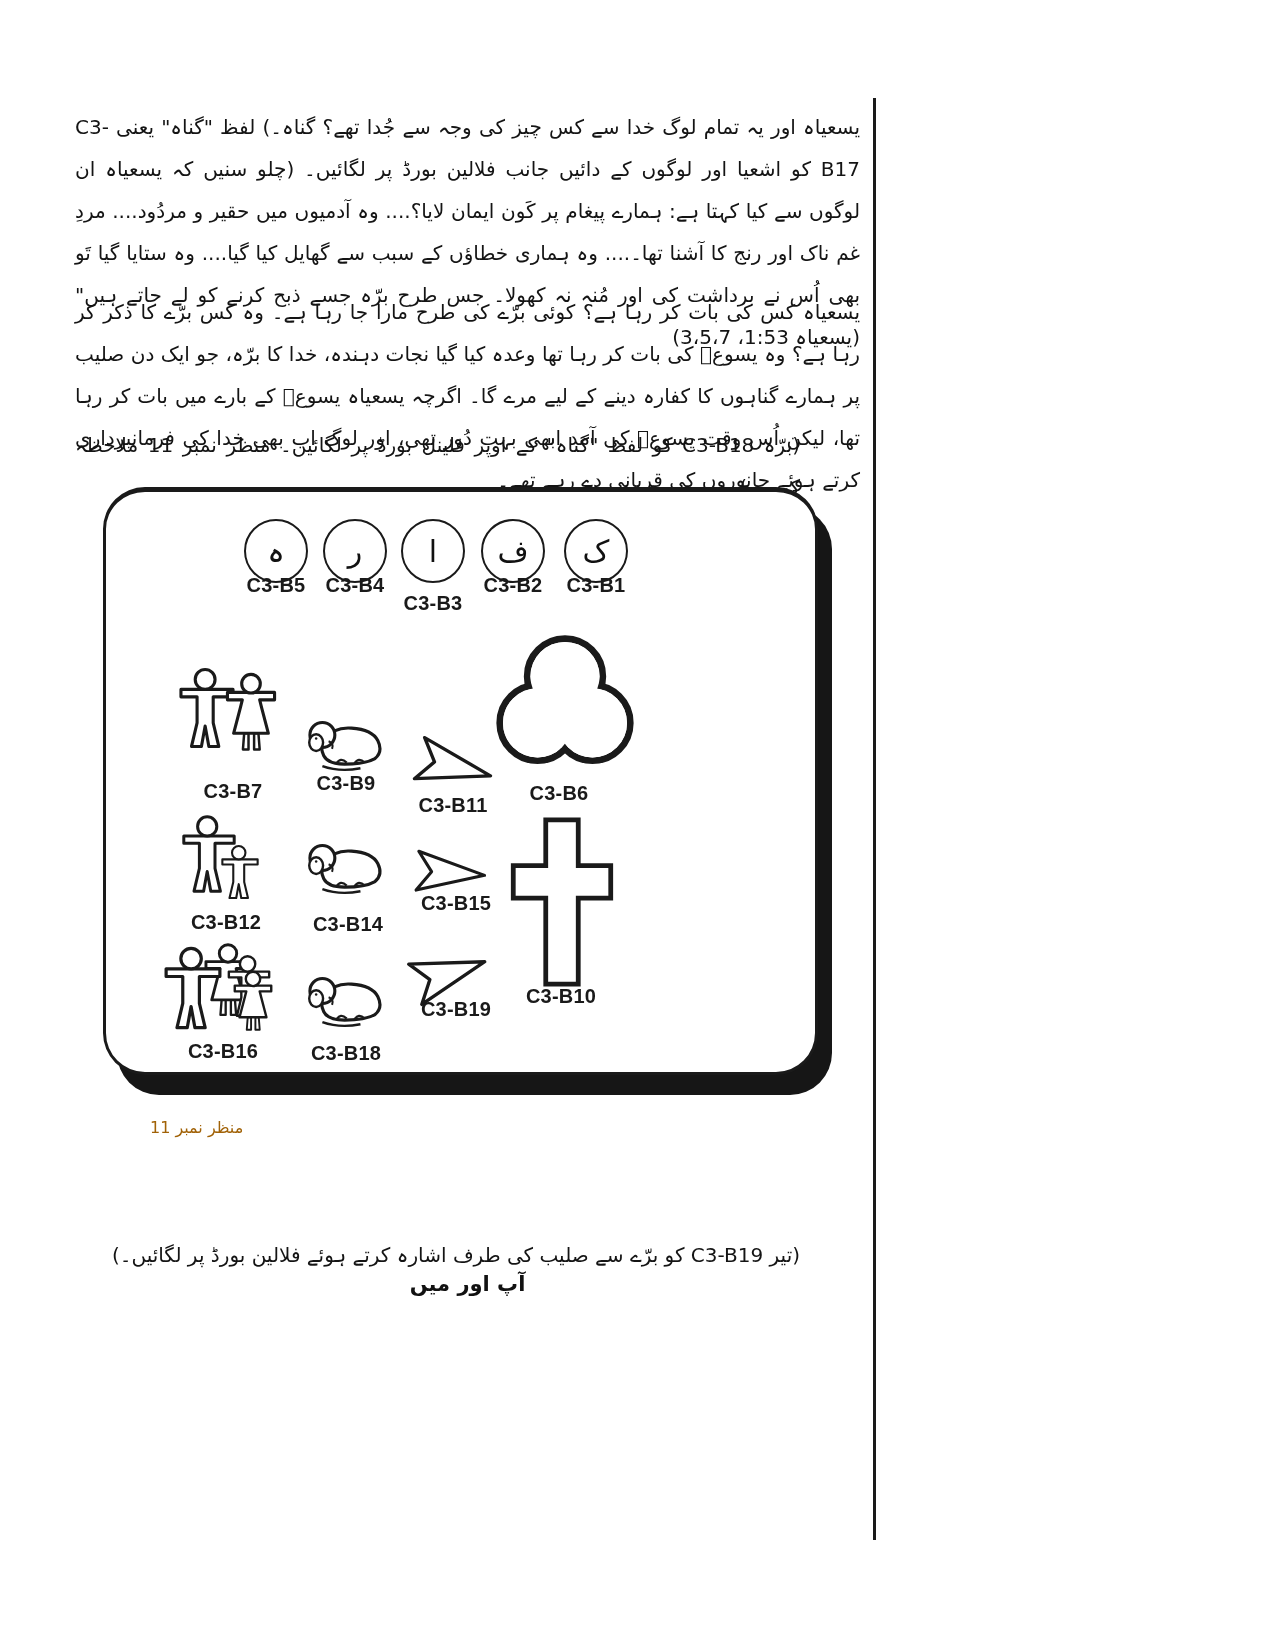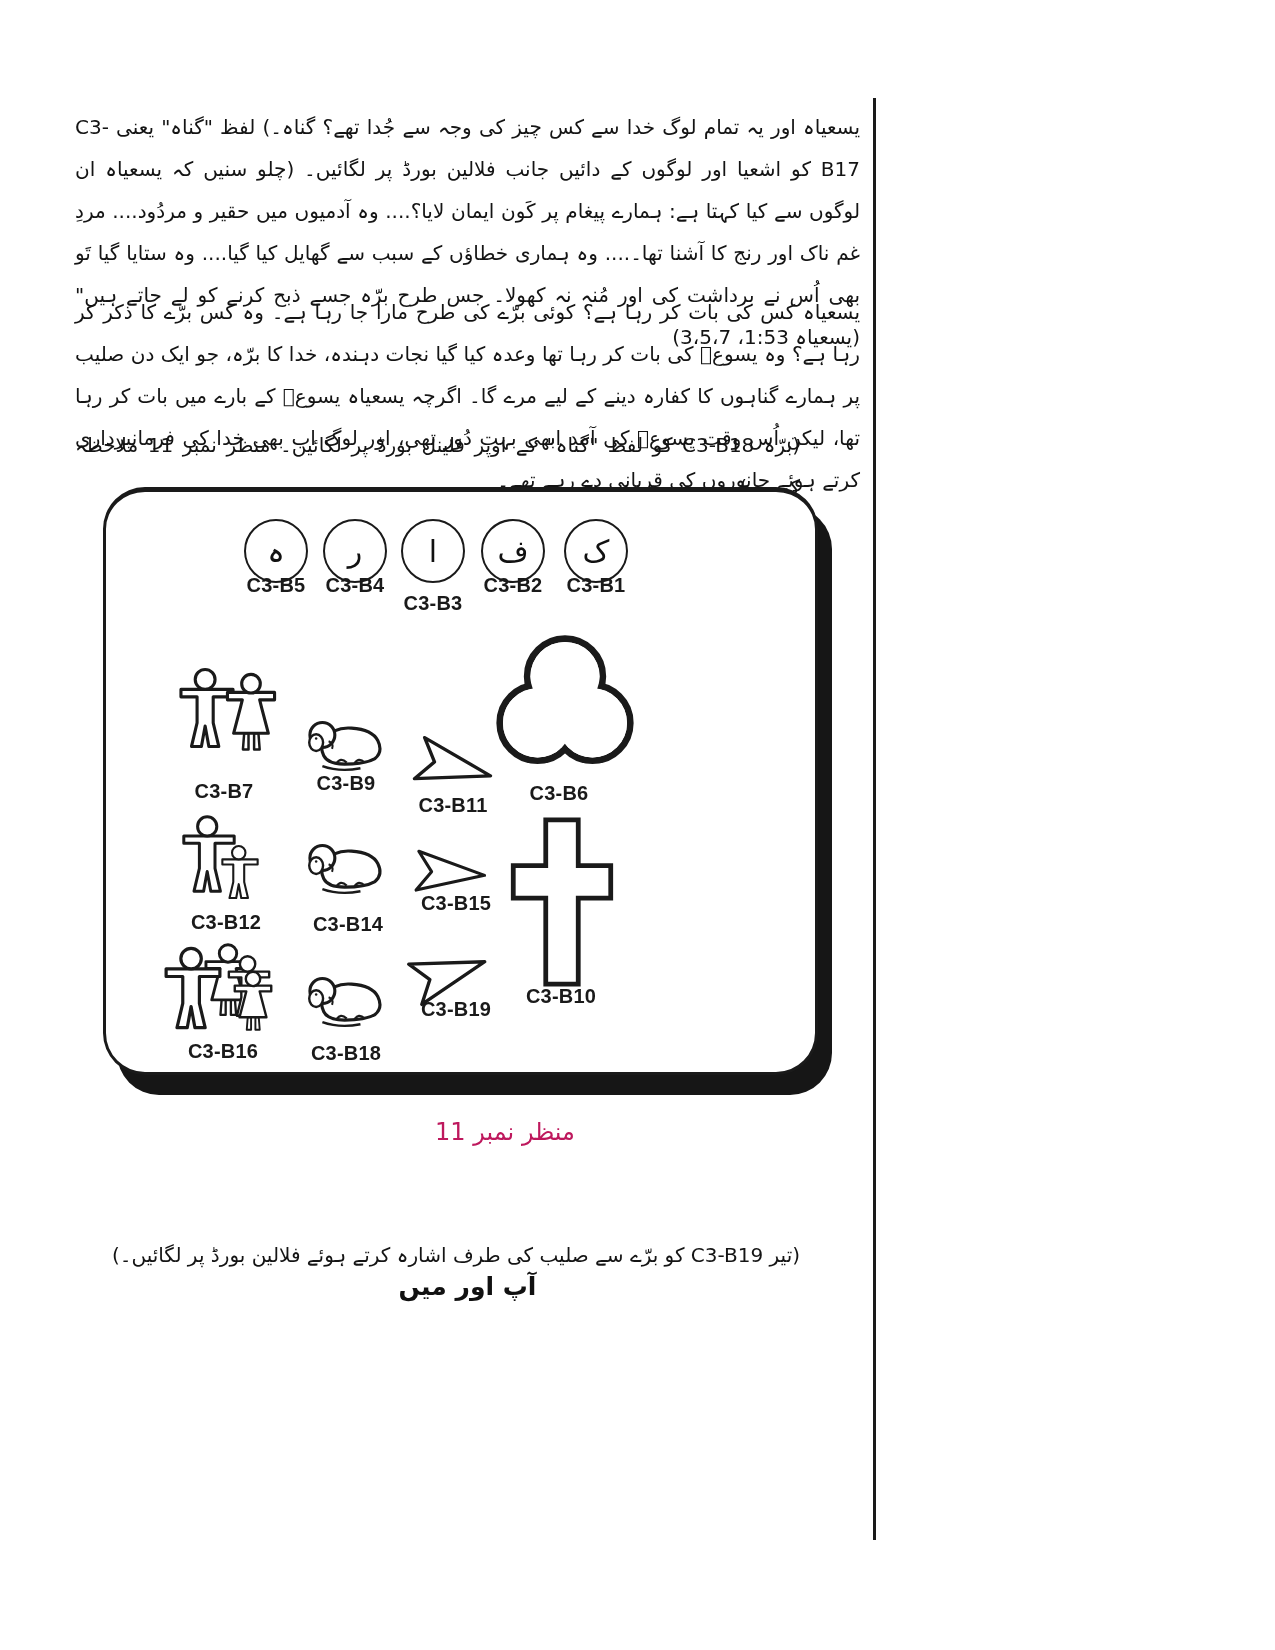--- a/index.html
+++ b/index.html
@@ -16,25 +16,25 @@
   }
   .urdu { direction:rtl; unicode-bidi:plaintext; font-family:"DejaVu Sans", sans-serif; }
   .body-text {
     position:absolute; left:75px; width:785px;
     font-size:20px; line-height:2.1; text-align:justify; color:#141414;
   }
   .indented { padding-right:60px; }
   .last-centered { text-align-last:center; }
   .fig-caption {
     position:absolute; left:150px; top:1118px; width:710px;
-    text-align:center; font-size:24px; color:#be185d;
+    text-align:left; font-size:16px; color:#a16207;
   }
   .section-heading {
     position:absolute; left:75px; top:1272px; width:785px;
-    text-align:center; font-size:25px; font-weight:bold; color:#111;
+    text-align:center; font-size:21px; font-weight:bold; color:#111;
   }
   .figure-box {
     position:absolute; left:103px; top:487px; width:715px; height:588px;
     background:#fff; border:3px solid #1a1a1a; border-top-width:5px;
     border-radius:42px; box-shadow:14px 20px 0 0 #161616;
   }
   .letter-circle {
     position:absolute; width:64px; height:64px; border:2.5px solid #1a1a1a;
     border-radius:50%; background:#fff;
     display:flex; align-items:center; justify-content:center;
@@ -116,21 +116,21 @@
     <div class="fig-label" style="left:450px; top:82px">C3-B1</div>
 
     <div class="shape" style="left:70px; top:156px; width:112px; height:120px">
       <svg class="abs" style="left:0; top:6px" width="62" height="108" viewBox="0 0 100 140">
           <use href="#shape-man"></use>
         </svg>
       <svg class="abs" style="left:44px; top:10px" width="62" height="106" viewBox="0 0 100 140">
           <use href="#shape-woman"></use>
         </svg>
     </div>
-    <div class="fig-label" style="left:78px; top:288px">C3-B7</div>
+    <div class="fig-label" style="left:87px; top:288px">C3-B7</div>
 
     <svg class="shape" style="left:197px; top:220px" width="90" height="64" viewBox="0 0 130 90">
         <use href="#shape-lamb"></use>
       </svg>
     <div class="fig-label" style="left:200px; top:280px">C3-B9</div>
 
     <svg class="shape rot14" style="left:310px; top:250px" width="78" height="50" viewBox="0 0 80 52">
         <use href="#shape-arrow"></use>
       </svg>
     <div class="fig-label" style="left:307px; top:302px">C3-B11</div>

